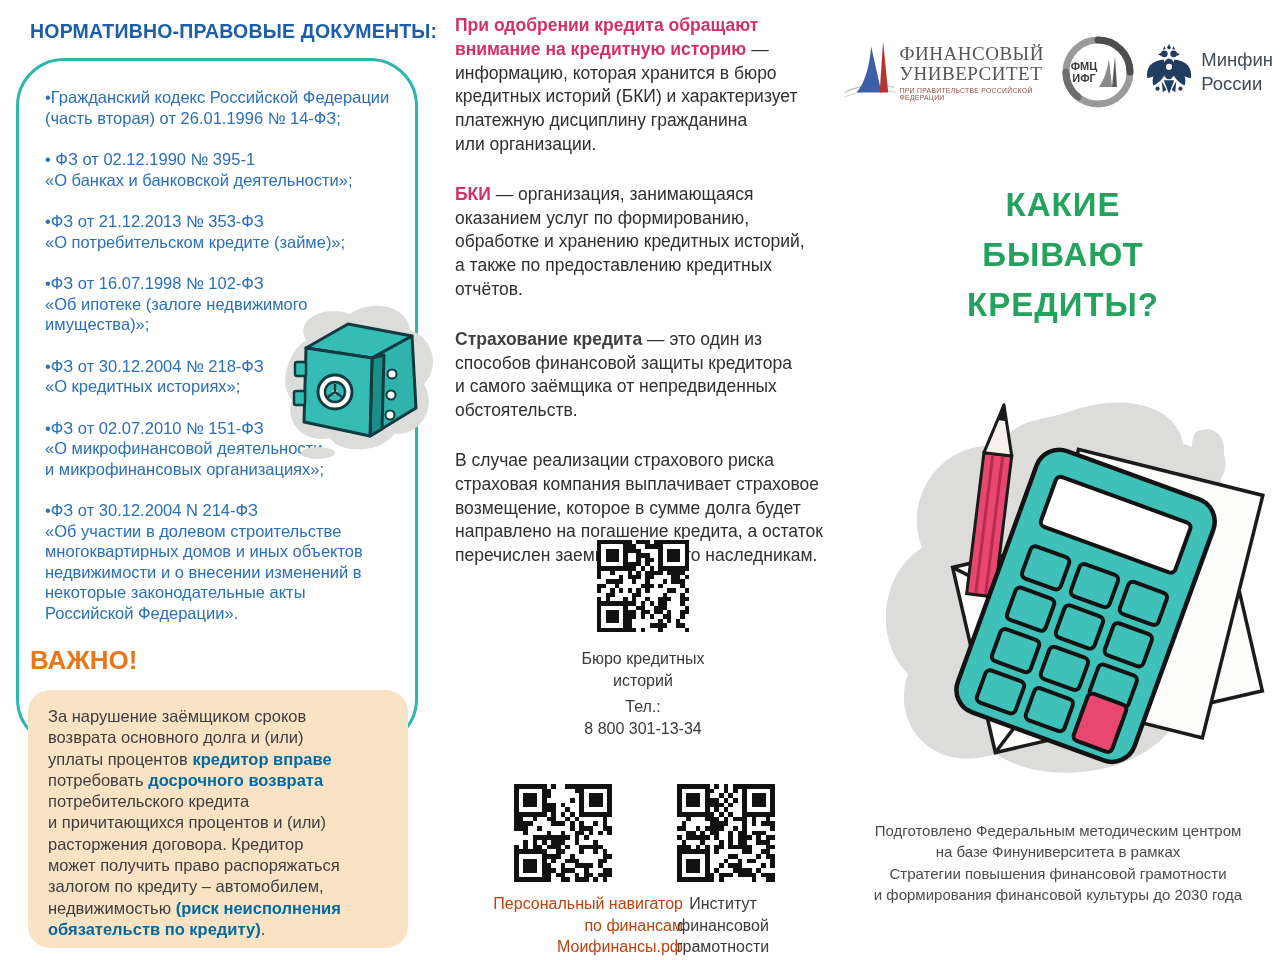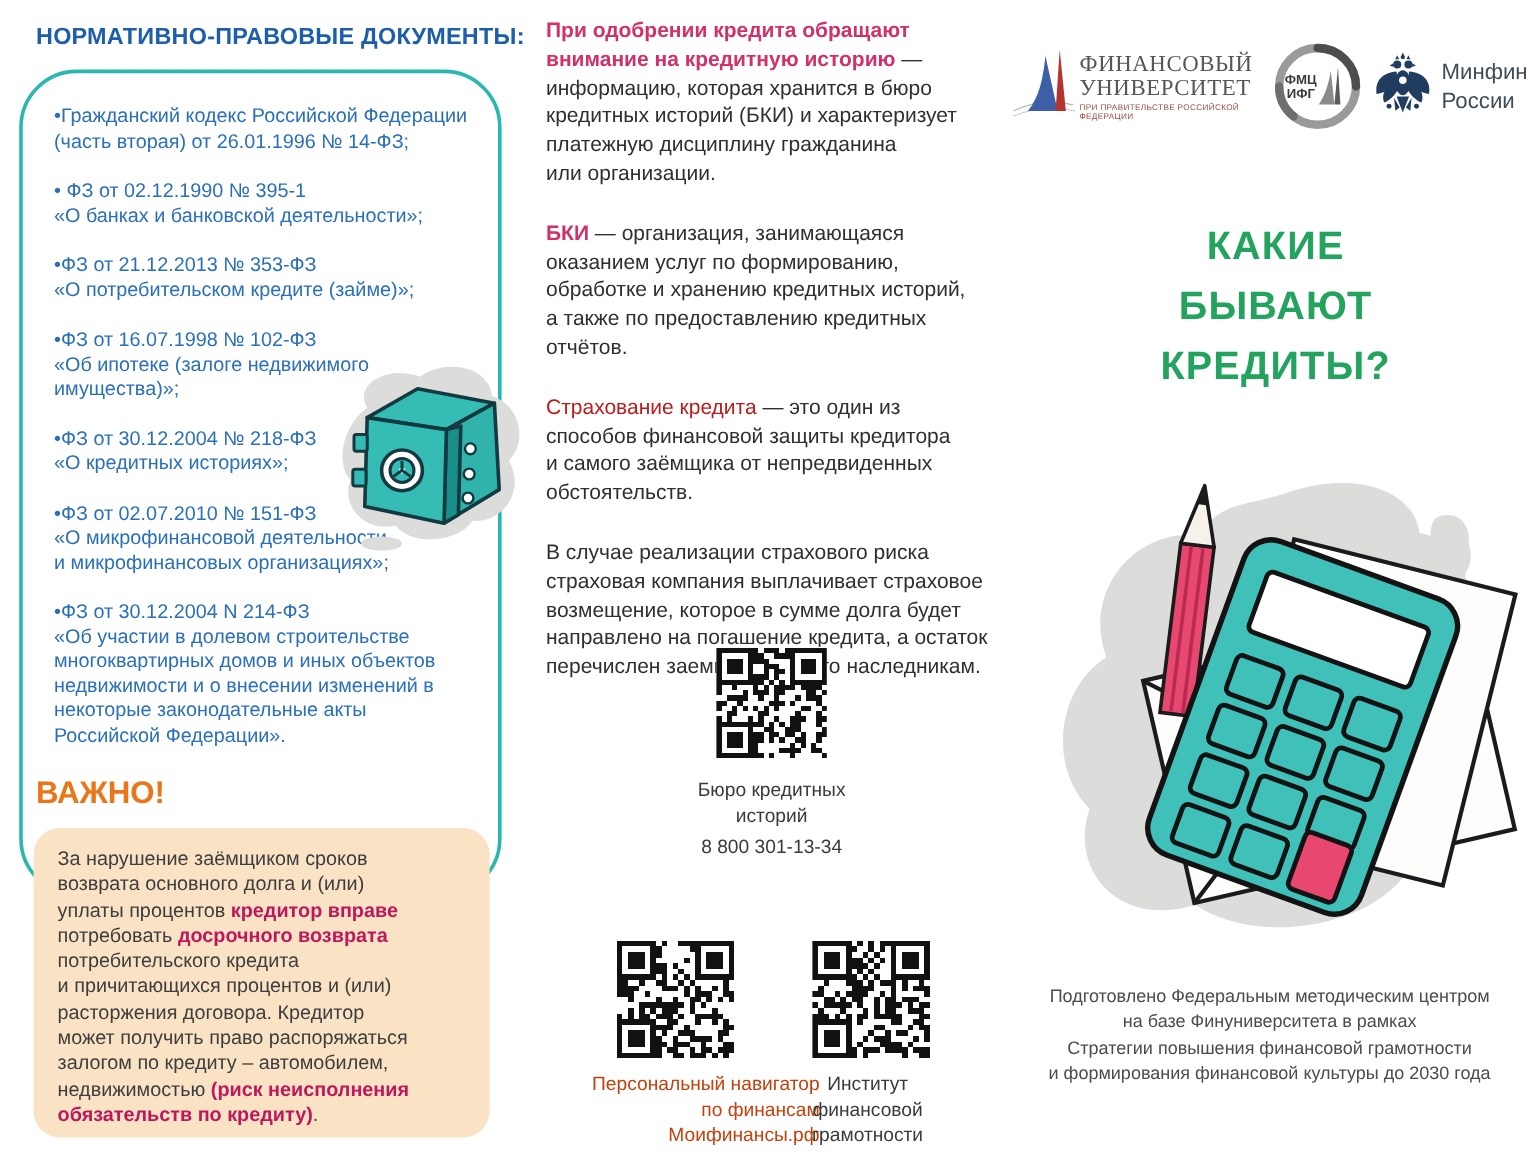--- a/index.html
+++ b/index.html
@@ -14,27 +14,27 @@
     border:3.5px solid #2BB6AF; border-radius:48px; padding:26px 16px 10px 26px; }
   .law-item { font-size:16.5px; line-height:20.5px; color:#2A6FB9; margin-bottom:21px; }
 
   .safe-wrap { position:absolute; left:276px; top:296px; width:168px; height:168px; }
 
   .important-heading { position:absolute; left:30px; top:645px;
     font-size:26px; font-weight:bold; color:#E97619; }
   .important-box { position:absolute; left:28px; top:690px; width:380px; height:258px;
     background:#FAE3C5; border-radius:22px; padding:16px 20px; }
   .important-box p { font-size:16.5px; line-height:21.3px; color:#3D3D3D; }
-  .hl-orange { color:#be185d; font-weight:bold; }
+  .hl-orange { color:#0369a1; font-weight:bold; }
 
   
   .mid-col { position:absolute; left:455px; top:14px; width:392px; }
   .mid-col p { font-size:17.5px; line-height:23.8px; color:#2F2F2F; margin-bottom:26px; }
   .bold-pink { color:#D23068; font-weight:bold; }
-  .bold-blue { color:#b91c1c; font-weight:normal; }
+  .bold-blue { color:#404040; font-weight:bold; }
 
   .qr-block-1 { position:absolute; left:597px; top:539px; width:92px; height:94px; background:#fff; }
   .qr-cap-1 { position:absolute; left:520px; top:648px; width:246px; text-align:center;
     font-size:16px; line-height:22px; color:#3A3A3A; }
   .tel-block { position:absolute; left:520px; top:696px; width:246px; text-align:center;
     font-size:16px; line-height:22px; color:#3A3A3A; }
   .qr-block-2 { position:absolute; left:514px; top:784px; width:98px; height:98px; background:#fff; }
   .qr-cap-2 { position:absolute; left:437px; top:893px; width:246px; text-align:right;
     font-size:16px; line-height:21.5px; color:#c2410c; }
   .qr-block-3 { position:absolute; left:677px; top:784px; width:98px; height:98px; background:#fff; }
@@ -387,20 +387,21 @@
         <rect x="6" y="20" width="1" height="1"></rect>
         <rect x="7" y="20" width="1" height="1"></rect>
         <rect x="8" y="20" width="1" height="1"></rect>
         <rect x="10" y="20" width="1" height="1"></rect>
         <rect x="14" y="20" width="1" height="1"></rect>
         <rect x="20" y="20" width="1" height="1"></rect>
       </svg></div>
   <div class="qr-cap-1 pre">Бюро кредитных
 историй</div>
   <div class="tel-block">
+    <div>Тел.:</div>
     <div>8 800 301-13-34</div>
   </div>
   <div class="qr-block-2"><svg viewBox="0 0 21 21" width="100%" height="100%" shape-rendering="crispEdges" fill="#111">
         <rect x="0" y="0" width="1" height="1"></rect>
         <rect x="1" y="0" width="1" height="1"></rect>
         <rect x="2" y="0" width="1" height="1"></rect>
         <rect x="3" y="0" width="1" height="1"></rect>
         <rect x="4" y="0" width="1" height="1"></rect>
         <rect x="5" y="0" width="1" height="1"></rect>
         <rect x="6" y="0" width="1" height="1"></rect>

